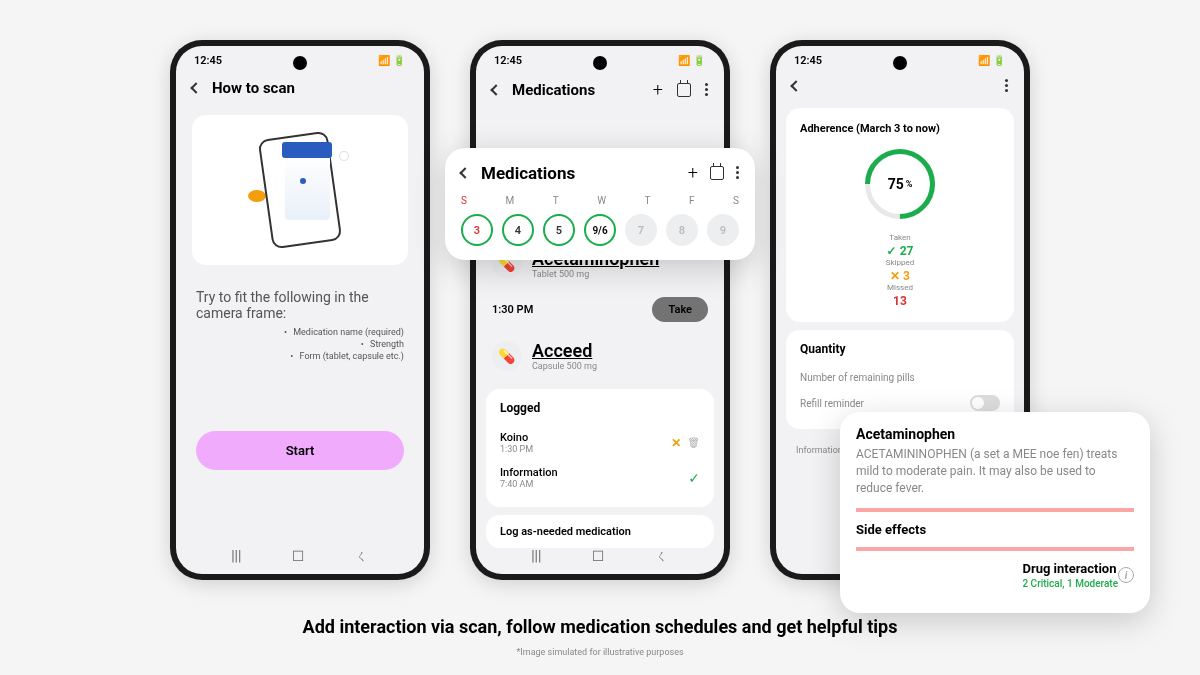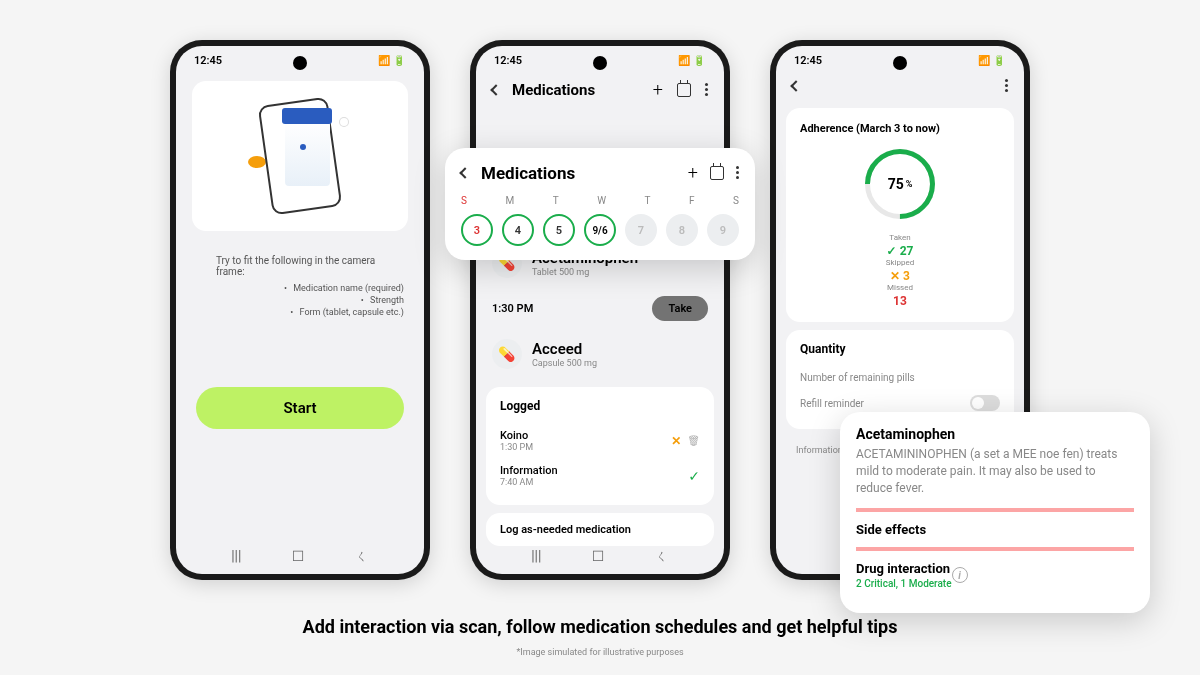--- a/index.html
+++ b/index.html
@@ -22,43 +22,43 @@
 .more-icon span{width:3px;height:3px;background:#333;border-radius:50%;}
 .illustration{margin:10px 16px;height:150px;background:#fff;border-radius:14px;display:flex;align-items:center;justify-content:center;position:relative;overflow:hidden;}
 .bottle-scene{position:relative;width:120px;height:120px;}
 .phone-outline{position:absolute;width:70px;height:110px;border:2.5px solid #333;border-radius:10px;background:rgba(255,255,255,0.3);left:25px;top:5px;transform:rotate(-8deg);}
 .bottle{position:absolute;width:45px;height:65px;background:linear-gradient(#fff,#e8f0f8);border-radius:4px;left:45px;top:25px;z-index:2;}
 .bottle-cap{position:absolute;width:50px;height:16px;background:#2a5cbf;border-radius:3px;left:42px;top:12px;z-index:3;}
 .dot-orange{position:absolute;width:18px;height:12px;background:#f59e0b;border-radius:50%;left:8px;top:60px;}
 .dot-white{position:absolute;width:8px;height:8px;background:#fff;border-radius:50%;right:12px;top:22px;box-shadow:0 0 0 1px #ddd;}
 .dot-blue{position:absolute;width:6px;height:6px;background:#2a5cbf;border-radius:50%;left:60px;top:48px;z-index:4;}
 .instructions{padding:14px 20px 8px;font-size:10px;color:#555;}
-.instructions-title{font-size:10px;margin-bottom:6px;margin-left:20px;}
+.instructions-title{font-size:14px;margin-bottom:6px;}
 .instructions ul{list-style:none;padding-left:6px;text-align:right;}
 .instructions li{font-size:9px;margin-bottom:2px;}
 .instructions li::before{content:'• ';margin-right:4px;}
-.start-btn{margin:60px 20px 0;padding:12px;background:#bef264;border-radius:24px;text-align:center;font-size:15px;font-weight:600;}
+.start-btn{margin:60px 20px 0;padding:12px;background:#f0abfc;border-radius:24px;text-align:center;font-size:13px;font-weight:600;}
 .nav-bar{position:absolute;bottom:8px;left:0;right:0;display:flex;justify-content:space-around;padding:0 30px;}
 .nav-bar .nav-item{font-size:14px;color:#666;}
 .overlay-card{position:absolute;background:#fff;border-radius:20px;box-shadow:0 8px 32px rgba(0,0,0,0.18);padding:14px 16px;z-index:20;}
 .week-card{width:310px;top:108px;left:50%;transform:translateX(-50%);}
 .week-header{display:flex;align-items:center;gap:12px;margin-bottom:12px;}
 .week-title{font-size:17px;font-weight:700;flex:1;}
 .week-days{display:flex;justify-content:space-between;font-size:10px;color:#888;margin-bottom:8px;}
 .week-days span:first-child{color:#d33;}
 .week-dates{display:flex;justify-content:space-between;}
 .date-circle{width:32px;height:32px;border-radius:50%;display:flex;align-items:center;justify-content:center;font-size:11px;font-weight:600;}
 .date-active{border:2.5px solid #1aad4b;color:#333;}
 .date-today{border:2.5px solid #1aad4b;background:#fff;font-size:10px;}
 .date-red{color:#d33;border:2.5px solid #1aad4b;}
 .date-inactive{background:#eceef0;color:#bbb;}
 .med-item{display:flex;align-items:center;padding:10px 16px;gap:10px;}
 .med-icon{width:30px;height:30px;background:#eceef0;border-radius:50%;display:flex;align-items:center;justify-content:center;font-size:14px;}
 .med-info{flex:1;}
-.med-name{font-size:15px;font-weight:600;}
+.med-name{font-size:18px;font-weight:600;text-decoration:underline;}
 .med-detail{font-size:9px;color:#888;}
 .time-row{display:flex;justify-content:space-between;align-items:center;padding:8px 16px;}
 .time-label{font-size:11px;font-weight:600;}
 .take-btn{padding:6px 16px;background:#737373;border-radius:14px;font-size:11px;font-weight:600;}
 .card{background:#fff;margin:8px 10px;border-radius:14px;padding:12px 14px;}
 .card-title{font-size:12px;font-weight:700;margin-bottom:10px;}
 .log-item{display:flex;justify-content:space-between;align-items:center;padding:6px 0;}
 .log-info .log-name{font-size:11px;font-weight:500;}
 .log-info .log-time{font-size:9px;color:#888;}
 .log-status{display:flex;gap:6px;align-items:center;}
@@ -80,41 +80,45 @@
 .stat-missed{color:#d33;}
 .quantity-card{margin:8px 10px;background:#fff;border-radius:14px;padding:12px 14px;}
 .qty-title{font-size:12px;font-weight:700;margin-bottom:10px;}
 .qty-row{display:flex;justify-content:space-between;align-items:center;padding:6px 0;font-size:10px;color:#888;}
 .toggle{width:30px;height:16px;background:#ddd;border-radius:8px;position:relative;}
 .toggle::after{content:'';position:absolute;width:12px;height:12px;background:#fff;border-radius:50%;top:2px;left:2px;}
 .info-card{width:310px;right:50px;top:412px;}
 .info-title{font-size:14px;font-weight:700;margin-bottom:4px;}
 .info-desc{font-size:12px;color:#888;line-height:1.4;margin-bottom:12px;}
 .info-section{padding:10px 0;border-top:4px solid #fca5a5;font-size:13px;font-weight:700;}
-.drug-int{display:flex;justify-content:flex-start;align-items:center;}
+.drug-int{display:flex;justify-content:flex-end;align-items:center;}
 .int-detail{font-size:10px;color:#1aad4b;font-weight:500;margin-top:2px;}
 .info-i{width:16px;height:16px;border:1px solid #aaa;border-radius:50%;display:flex;align-items:center;justify-content:center;font-size:10px;color:#aaa;font-style:italic;}
 .caption{text-align:center;position:absolute;bottom:38px;left:0;right:0;font-size:18px;font-weight:700;}
 .disclaimer{text-align:center;position:absolute;bottom:18px;left:0;right:0;font-size:9px;color:#888;}
 .phone2-wrap{position:relative;}
 .phone3-wrap{position:relative;}
 </style>
 </head>
 <body>
 
 <div class="container">
 
   <div class="phone">
     <div class="screen">
       <div class="status-bar">
         <span>12:45</span>
         <div class="status-icons">
             <span>📶</span>
             <span>🔋</span>
           </div>
+      </div>
+      <div class="header">
+        <div class="chevron-left"></div>
+        <div class="header-title">How to scan</div>
       </div>
       <div class="illustration">
         <div class="bottle-scene">
           <div class="dot-orange"></div>
           <div class="dot-white"></div>
           <div class="phone-outline"></div>
           <div class="bottle-cap"></div>
           <div class="bottle"></div>
           <div class="dot-blue"></div>
         </div>

